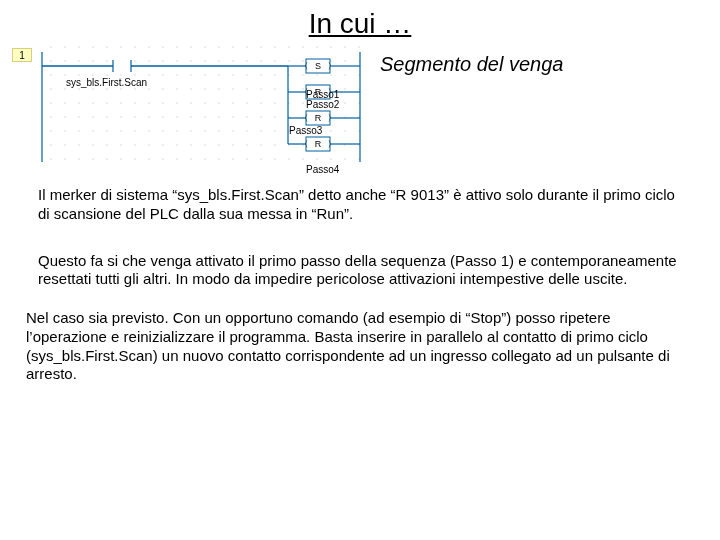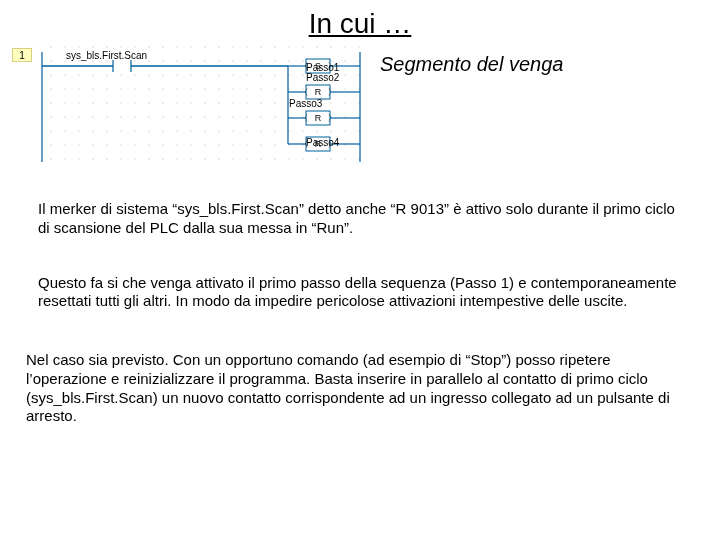--- a/index.html
+++ b/index.html
@@ -46,37 +46,38 @@
     position: absolute;
     left: 0; top: 0;
     width: 360px;
     height: 120px;
   }
   .lbl {
     position: absolute;
     font-size: 10px;
     color: #000;
     white-space: nowrap;
+    margin-top: 27px;
   }
   .caption {
     font-style: italic;
     font-size: 20px;
     line-height: 1.2;
     padding-left: 12px;
     padding-top: 6px;
   }
   .para {
     font-size: 15px;
     line-height: 1.25;
     padding: 0 28px;
     margin-top: 26px;
   }
-  .para.p1 { margin-top: 34px; padding-left: 38px; padding-right: 40px; }
-  .para.p2 { margin-top: 36px; padding-left: 38px; padding-right: 40px; }
-  .para.p3 { margin-top: 40px; padding-left: 26px; padding-right: 46px; }
+  .para.p1 { margin-top: 20px; padding-left: 38px; padding-right: 40px; }
+  .para.p2 { margin-top: 28px; padding-left: 38px; padding-right: 40px; }
+  .para.p3 { margin-top: 20px; padding-left: 26px; padding-right: 46px; }
 </style>
 </head>
 <body>
 
 <h1 class="title">In cui …</h1>
 
 <div class="top-row">
 
   <div class="diagram-wrap">
     <div class="rung-num-box">1</div>

